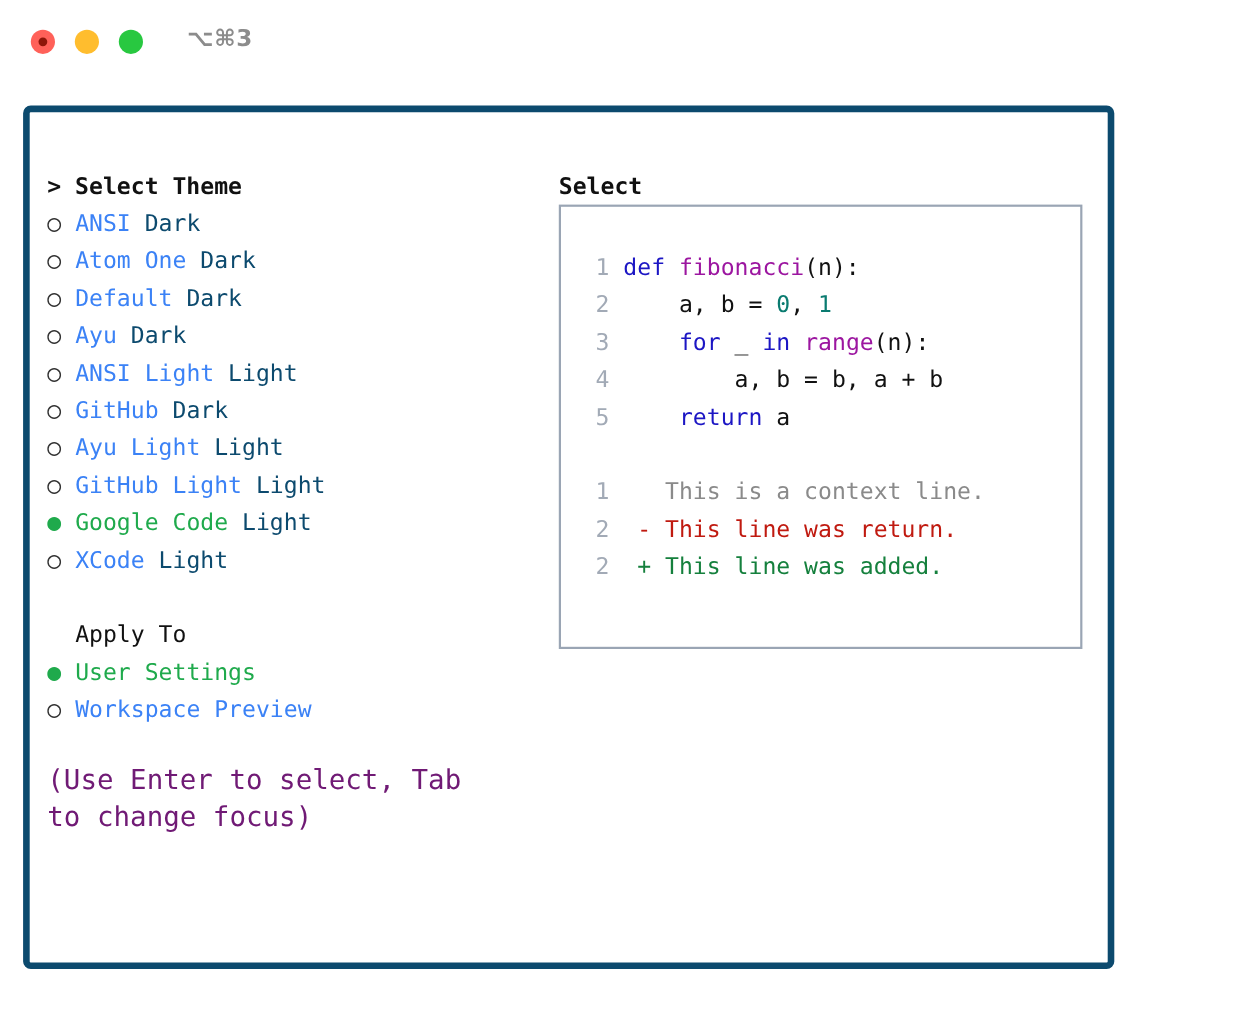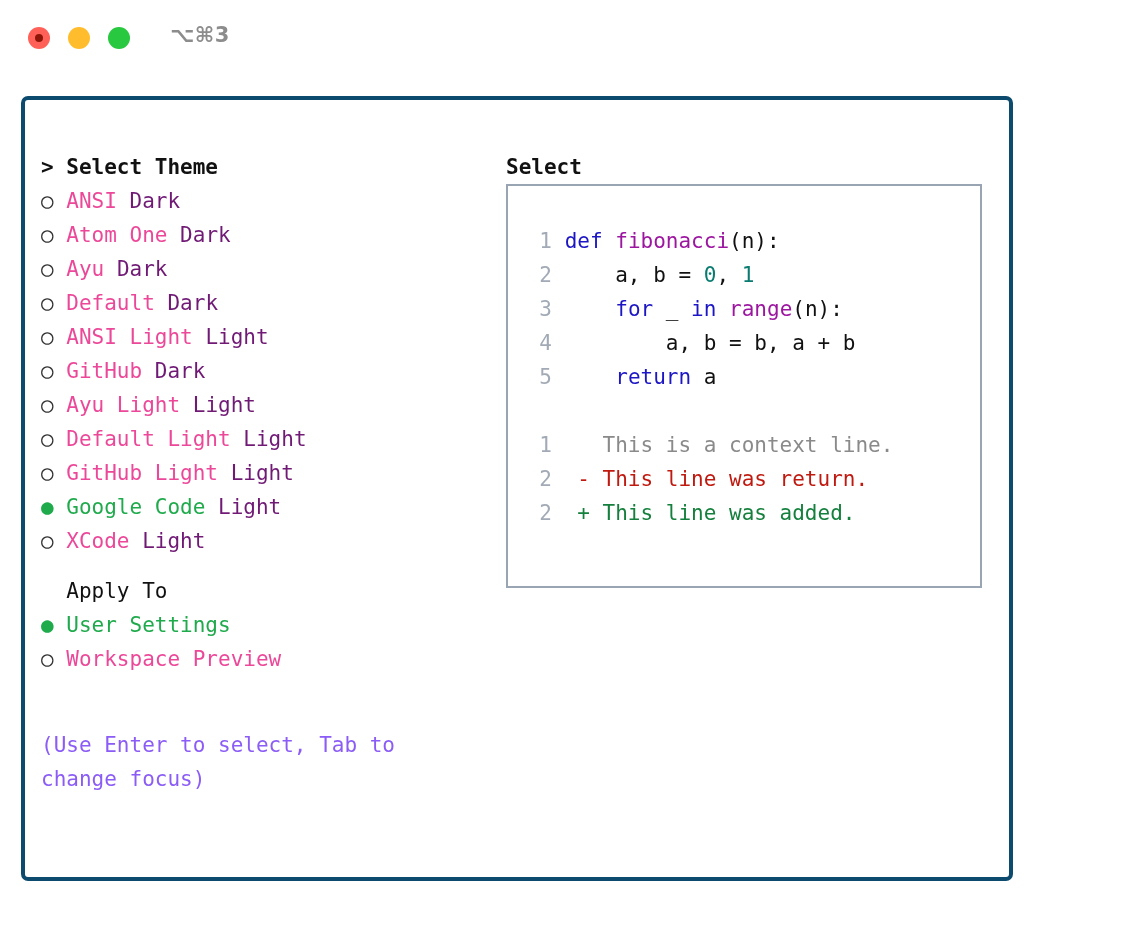--- a/index.html
+++ b/index.html
@@ -61,21 +61,21 @@
     letter-spacing: 0.5px;
   }
 
   
   #panel {
     position: absolute;
     left: 21px;
     top: 96px;
     width: 992px;
     height: 785px;
-    border: 4px solid #0c4a6e;
+    border: 6px solid #0c4a6e;
     border-radius: 7px;
     background: #ffffff;
     box-sizing: border-box;
   }
 
   
   #left-col {
     position: absolute;
     left: 16px;
     top: 50px;
@@ -89,30 +89,30 @@
   }
   .list-head.bold { font-weight: 700; }
   .opt-row {
     font-size: 21px;
     line-height: 34px;
     white-space: pre;
     color: #222222;
   }
   .bullet { color: #333333; }
   .bullet.sel { color: #1faa4c; }
-  .opt-name { color: #ec4899; }
+  .opt-name { color: #3b82f6; }
   .opt-name.sel { color: #1faa4c; }
-  .opt-tag { color: #701a75; }
-
-  #apply-block { margin-top: 16px; }
+  .opt-tag { color: #0c4a6e; }
+
+  #apply-block { margin-top: 34px; }
   #hint {
-    margin-top: 52px;
-    font-size: 21px;
-    line-height: 34px;
-    color: #8b5cf6;
+    margin-top: 30px;
+    font-size: 25px;
+    line-height: 34px;
+    color: #701a75;
     width: 420px;
     white-space: pre-wrap;
   }
 
   
   #right-col {
     position: absolute;
     left: 481px;
     top: 50px;
     width: 490px;
@@ -168,26 +168,25 @@
 
   <div id="panel">
 
     <div id="left-col">
 
       <div class="list-head bold">&gt; Select Theme</div>
 
       <div id="theme-list">
           <div class="opt-row"><span class="bullet">○</span><span class="opt-name"> ANSI </span><span class="opt-tag">Dark</span></div>
           <div class="opt-row"><span class="bullet">○</span><span class="opt-name"> Atom One </span><span class="opt-tag">Dark</span></div>
+          <div class="opt-row"><span class="bullet">○</span><span class="opt-name"> Default </span><span class="opt-tag">Dark</span></div>
           <div class="opt-row"><span class="bullet">○</span><span class="opt-name"> Ayu </span><span class="opt-tag">Dark</span></div>
-          <div class="opt-row"><span class="bullet">○</span><span class="opt-name"> Default </span><span class="opt-tag">Dark</span></div>
           <div class="opt-row"><span class="bullet">○</span><span class="opt-name"> ANSI Light </span><span class="opt-tag">Light</span></div>
           <div class="opt-row"><span class="bullet">○</span><span class="opt-name"> GitHub </span><span class="opt-tag">Dark</span></div>
           <div class="opt-row"><span class="bullet">○</span><span class="opt-name"> Ayu Light </span><span class="opt-tag">Light</span></div>
-          <div class="opt-row"><span class="bullet">○</span><span class="opt-name"> Default Light </span><span class="opt-tag">Light</span></div>
           <div class="opt-row"><span class="bullet">○</span><span class="opt-name"> GitHub Light </span><span class="opt-tag">Light</span></div>
           <div class="opt-row"><span class="bullet sel">●</span><span class="opt-name sel"> Google Code </span><span class="opt-tag">Light</span></div>
           <div class="opt-row"><span class="bullet">○</span><span class="opt-name"> XCode </span><span class="opt-tag">Light</span></div>
         </div>
 
       <div id="apply-block">
         <div class="list-head">&nbsp;&nbsp;<span>Apply To</span></div>
         <div id="apply-list">
             <div class="opt-row"><span class="bullet sel">●</span><span class="opt-name sel"> User Settings</span></div>
             <div class="opt-row"><span class="bullet">○</span><span class="opt-name"> Workspace Preview</span></div>

